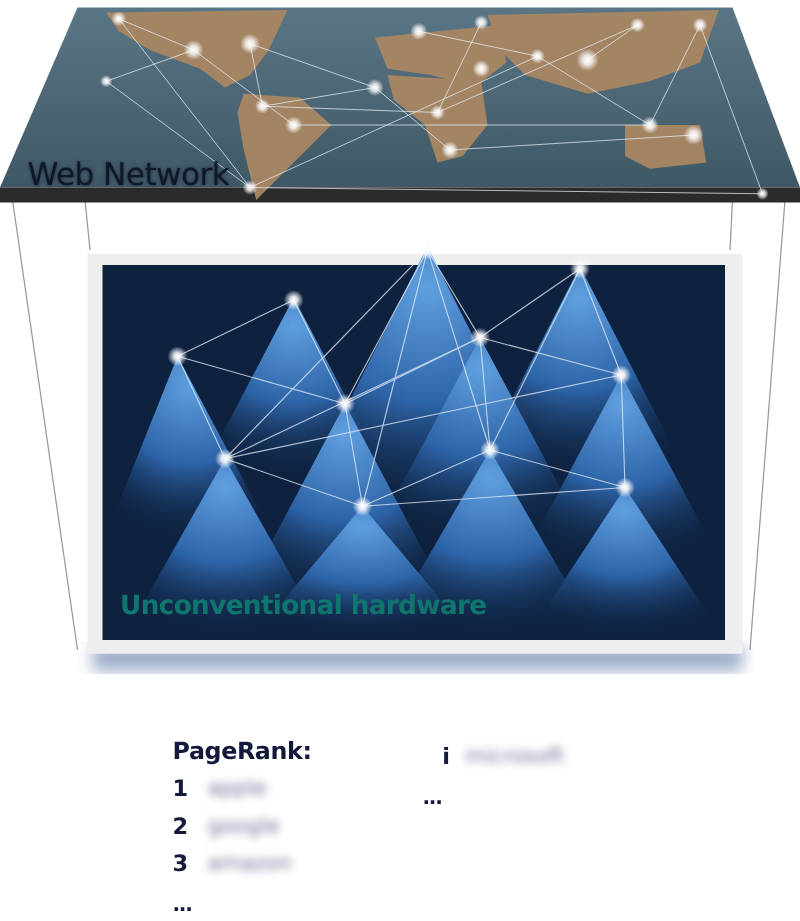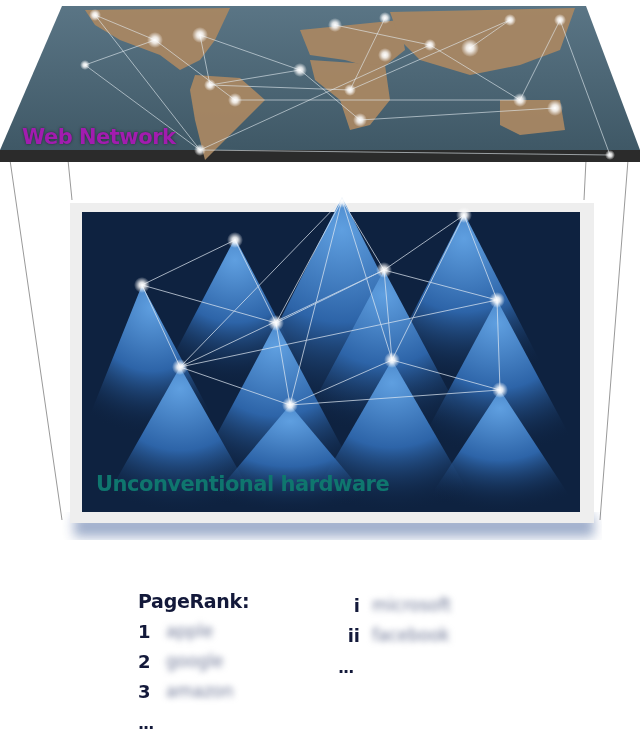--- a/index.html
+++ b/index.html
@@ -1,19 +1,19 @@
 <!DOCTYPE html>
 <html><head>
 <meta charset="utf-8">
 <style>
   html,body{margin:0;padding:0;background:#fff;}
   body{width:640px;height:737px;position:relative;overflow:hidden;font-family:"DejaVu Sans",sans-serif;}
   .abs{position:absolute;}
   .map{left:0;top:0;width:640px;height:165px;}
-  .label-web{left:22px;top:125px;color:#a21caf;font-size:21px;font-weight:bold;letter-spacing:-0.5px;text-shadow:0 0 3px rgba(0,0,0,.5);}
+  .label-web{left:22px;top:125px;color:#0f172a;font-size:25px;font-weight:normal;letter-spacing:-0.5px;text-shadow:0 0 3px rgba(0,0,0,.5);}
   .hw{left:62px;top:185px;width:540px;height:360px;}
   .label-hw{left:96px;top:472px;color:#0f766e;font-size:21px;font-weight:bold;letter-spacing:-0.5px;}
   .rank-col{top:590px;color:#13193a;font-size:18px;font-weight:bold;}
   .rank-title{font-size:19px;margin-bottom:4px;letter-spacing:-0.3px;}
   .rank-row{display:flex;align-items:center;height:30px;}
   .rank-num{width:28px;text-align:left;}
   .rank-num.right{text-align:right;width:22px;margin-right:12px;}
   .rank-name{filter:blur(3.2px);color:#6e7796;font-weight:normal;font-size:17px;}
   .dots{margin-top:8px;font-size:16px;letter-spacing:-1px;}
 </style>
@@ -167,18 +167,14 @@
     <span class="rank-name">amazon</span>
   </div>
   <div class="dots">...</div>
 </div>
 
 <div class="abs rank-col" style="left:338px;">
   <div class="rank-row">
     <span class="rank-num right">i</span>
     <span class="rank-name">microsoft</span>
   </div>
-  <div class="rank-row">
-    <span class="rank-num right">ii</span>
-    <span class="rank-name">facebook</span>
-  </div>
   <div class="dots">...</div>
 </div>
 
 </body></html>

